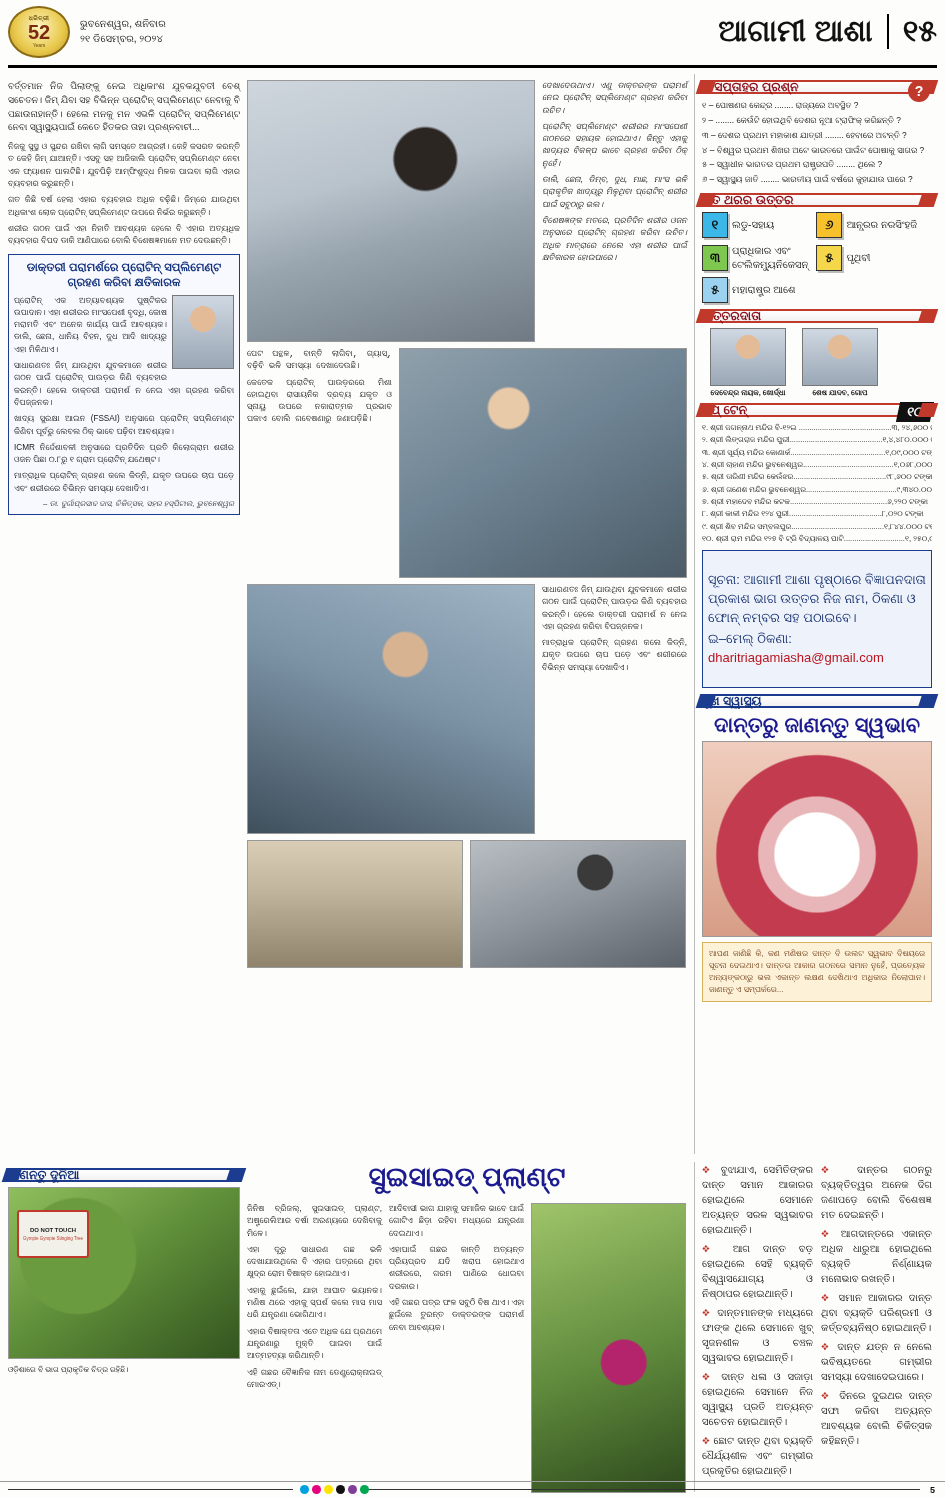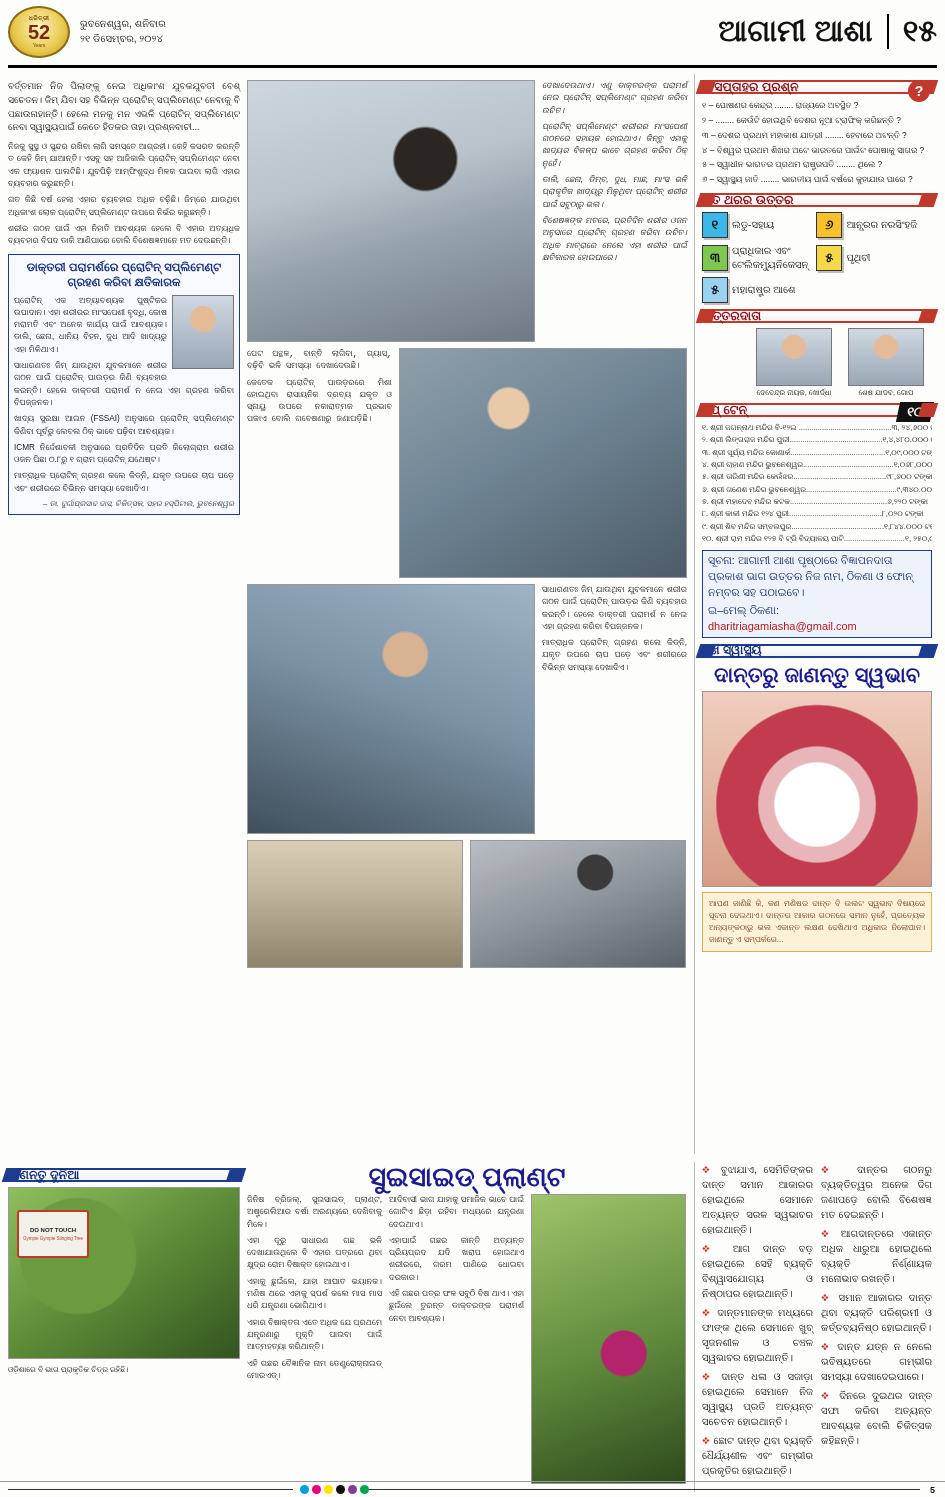--- a/index.html
+++ b/index.html
@@ -137,37 +137,37 @@
     width:26px; height:26px; border:1px solid #333; display:flex; align-items:center;
     justify-content:center; font-size:13px; font-weight:bold; flex:none;
     box-shadow:2px 2px 0 rgba(0,0,0,.25);
   }
   .nb-1{background:#3bb7e8;} .nb-2{background:#f7c12b;} .nb-3{background:#7ec850;}
   .nb-4{background:#f5d74a;} .nb-6{background:#9ad2f0;}
   .anstxt { font-size:10px; line-height:1.35; }
   .ans-col { width:48%; display:flex; gap:4px; align-items:center; }
 
   
-  .resp-wrap { display:flex; justify-content:flex-end; margin-top:4px; }
+  .resp-wrap { display:flex; justify-content:flex-start; margin-top:4px;font-weight:bold; }
   .resp { width:92px; text-align:center; }
   .resp .pic { width:76px; height:58px; margin:0 auto; border:1px solid #777; }
   .resp .nm { font-size:7.4px; margin-top:2px; }
 
   
   .topten-head { position:relative; }
   .tt-badge {
     position:absolute; right:0px; top:-3px; background:#111; color:#fff;
     padding:2px 9px; font-size:13px; font-weight:bold; transform:skewX(-12deg);
   }
   .ttlist { font-size:7.6px; line-height:1.62; }
   .ttlist div { white-space:nowrap; overflow:hidden; }
 
   .notice {
-    border:1px solid #1b3c8f; background:#eef3fb; font-size:11px; line-height:1.45;
-    padding:2px 5px; margin-top:5px; color:#16306e;
+    border:1px solid #1b3c8f; background:#eef3fb; font-size:13px; line-height:1.45;
+    padding:20px 5px; margin-top:5px; color:#16306e;
   }
   .notice .mail { color:#b8151f; }
 
   
   .sub-hl { font-size:21px; font-weight:bold; color:#1b1b8f; text-align:center; margin:5px 0 4px; }
   .teeth-note {
     background:#fdf1d8; border:1px solid #d8b05a; padding:5px 6px; font-size:8px;
     line-height:1.5; text-align:justify; color:#6b3a12; margin-top:5px;
   }
 
@@ -386,21 +386,21 @@
           <div>DO NOT TOUCH</div>
           <div class="dt-sub">Gympie Gympie
 Stinging Tree</div>
         </div>
       </div>
       <div class="footnote">ଓଡ଼ିଶାରେ ବି ଭାଗ ପ୍ରାକୃତିକ ଚିତ୍ର ରହିଛି।</div>
     </div>
 
     <div class="bm">
       <div class="suicide-hl">ସୁଇସାଇଡ୍ ପ୍ଲାଣ୍ଟ</div>
-      <div style="display:flex; gap:7px; margin-top:1px;">
+      <div style="display:flex; gap:7px; margin-top:10px;">
         <div style="width:135px;" class="body-text">
           <p>ଜିନିଷ ବ୍ରିଜଲ୍, ସୁଇସାଇଡ୍ ପ୍ଲାଣ୍ଟ, ଅଷ୍ଟ୍ରେଲିଆର ବର୍ଷା ଅରଣ୍ୟରେ ଦେଖିବାକୁ ମିଳେ।</p>
           <p>ଏହା ଦୂରୁ ସାଧାରଣ ଗଛ ଭଳି ଦେଖାଯାଉଥିଲେ ବି ଏହାର ପତ୍ରରେ ଥିବା କ୍ଷୁଦ୍ର ରୋମ ବିଷାକ୍ତ ହୋଇଥାଏ।</p>
           <p>ଏହାକୁ ଛୁଇଁଲେ, ଯାହା ଆଘାତ ଭୟାନକ। ମଣିଷ ଥରେ ଏହାକୁ ସ୍ପର୍ଶ କଲେ ମାସ ମାସ ଧରି ଯନ୍ତ୍ରଣା ଭୋଗିଥାଏ।</p>
           <p>ଏହାର ବିଷାକ୍ତତା ଏତେ ଅଧିକ ଯେ ପ୍ରଥମେ ଯନ୍ତ୍ରଣାରୁ ମୁକ୍ତି ପାଇବା ପାଇଁ ଆତ୍ମହତ୍ୟା କରିଥାନ୍ତି।</p>
           <p>ଏହି ଗଛର ବୈଜ୍ଞାନିକ ନାମ ଡେଣ୍ଡ୍ରୋକ୍ନାଇଡ୍ ମୋରଏଡ୍।</p>
         </div>
         <div style="width:135px;" class="body-text">
           <p>ଆଦିବାସୀ ଭାଗ ଯାହାକୁ ସମାଜିକ ଭାବେ ପାଇଁ ଗୋଟିଏ ଛିଡ଼ା ରହିବା ମଧ୍ୟରେ ଯନ୍ତ୍ରଣା ଦେଇଥାଏ।</p>
           <p>ଏହାପାଇଁ ଗଛର କାନ୍ତି ଅତ୍ୟନ୍ତ ପ୍ରିୟପ୍ରଦ ଯଦି ଖରାପ ହୋଇଥାଏ ଶରୀରରେ, ଗରମ ପାଣିରେ ଧୋଇବା ଦରକାର।</p>

